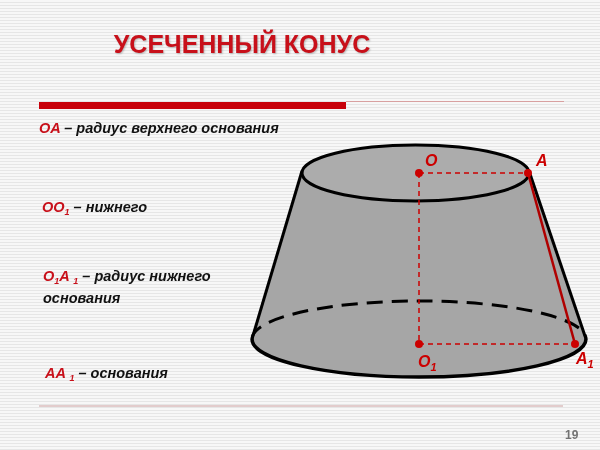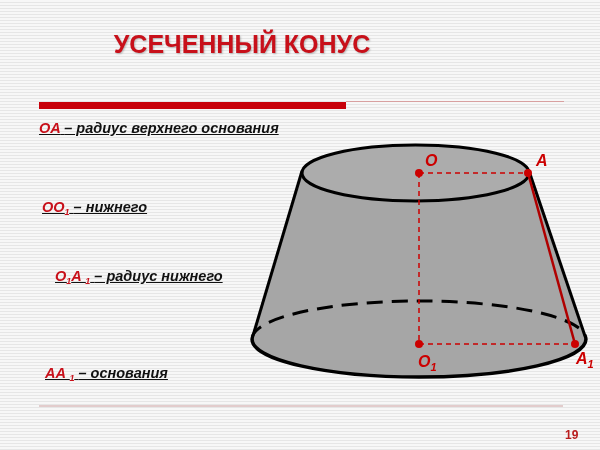--- a/index.html
+++ b/index.html
@@ -13,48 +13,48 @@
     position:absolute; left:0; width:484px; top:30px; text-align:center;
     font-weight:bold; font-size:25px; color:#c8101a; letter-spacing:0px;
     text-shadow: 1px 1px 2px rgba(0,0,0,0.25);
   }
   .bar-thick { position:absolute; left:39px; top:102px; width:307px; height:7px; background:#c8000a; }
   .bar-thin { position:absolute; left:346px; top:101px; width:218px; height:1px; background:#d8a0a0; }
   .bar-bottom { position:absolute; left:39px; top:405px; width:524px; height:2px; background:#e2cccc; }
   .label {
     position:absolute; font-style:italic; font-weight:bold; font-size:14.5px; color:#111;
     line-height:17px;
-    text-decoration:underline;
   }
   .label .key { color:#c8101a; }
   .label sub { font-size:9px; vertical-align:-3px; }
-  .page-num { position:absolute; left:565px; top:428px; font-weight:bold; font-size:12px; color:#b91c1c; }
+  .page-num { position:absolute; left:565px; top:428px; font-weight:bold; font-size:12px; color:#737373; }
   svg { position:absolute; left:0; top:0; }
   .pt { font-family:"Liberation Sans", sans-serif; font-style:italic; font-weight:bold; fill:#cc0000; }
 </style>
 </head>
 <body>
 
 <div class="title">УСЕЧЕННЫЙ КОНУС</div>
 <div class="bar-thick"></div>
 <div class="bar-thin"></div>
 
 <div class="label" style="left:39px; top:120px;">
   <span class="key">OA</span>
   <span>– радиус верхнего основания</span>
 </div>
 
 <div class="label" style="left:42px; top:199px;">
   <span class="key"><span>OO</span><sub>1</sub></span>
   <span>– нижнего</span>
 </div>
 
-<div class="label" style="left:43px; top:268px;margin-left:12px;">
+<div class="label" style="left:43px; top:268px;">
   <span class="key"><span>O</span><sub>1</sub><span>A </span><sub>1</sub></span>
   <span>– радиус нижнего</span><br>
+  <span>основания</span>
 </div>
 
 <div class="label" style="left:45px; top:365px;">
   <span class="key"><span>AA </span><sub>1</sub></span>
   <span>– основания</span>
 </div>
 
 <svg width="600" height="450">
 
   <path d="M302,173 L252,339 A167,38 0 0 0 586,339 L529,173 A113.5,28 0 0 0 302,173 Z" fill="#a6a6a6" stroke="none"></path>

